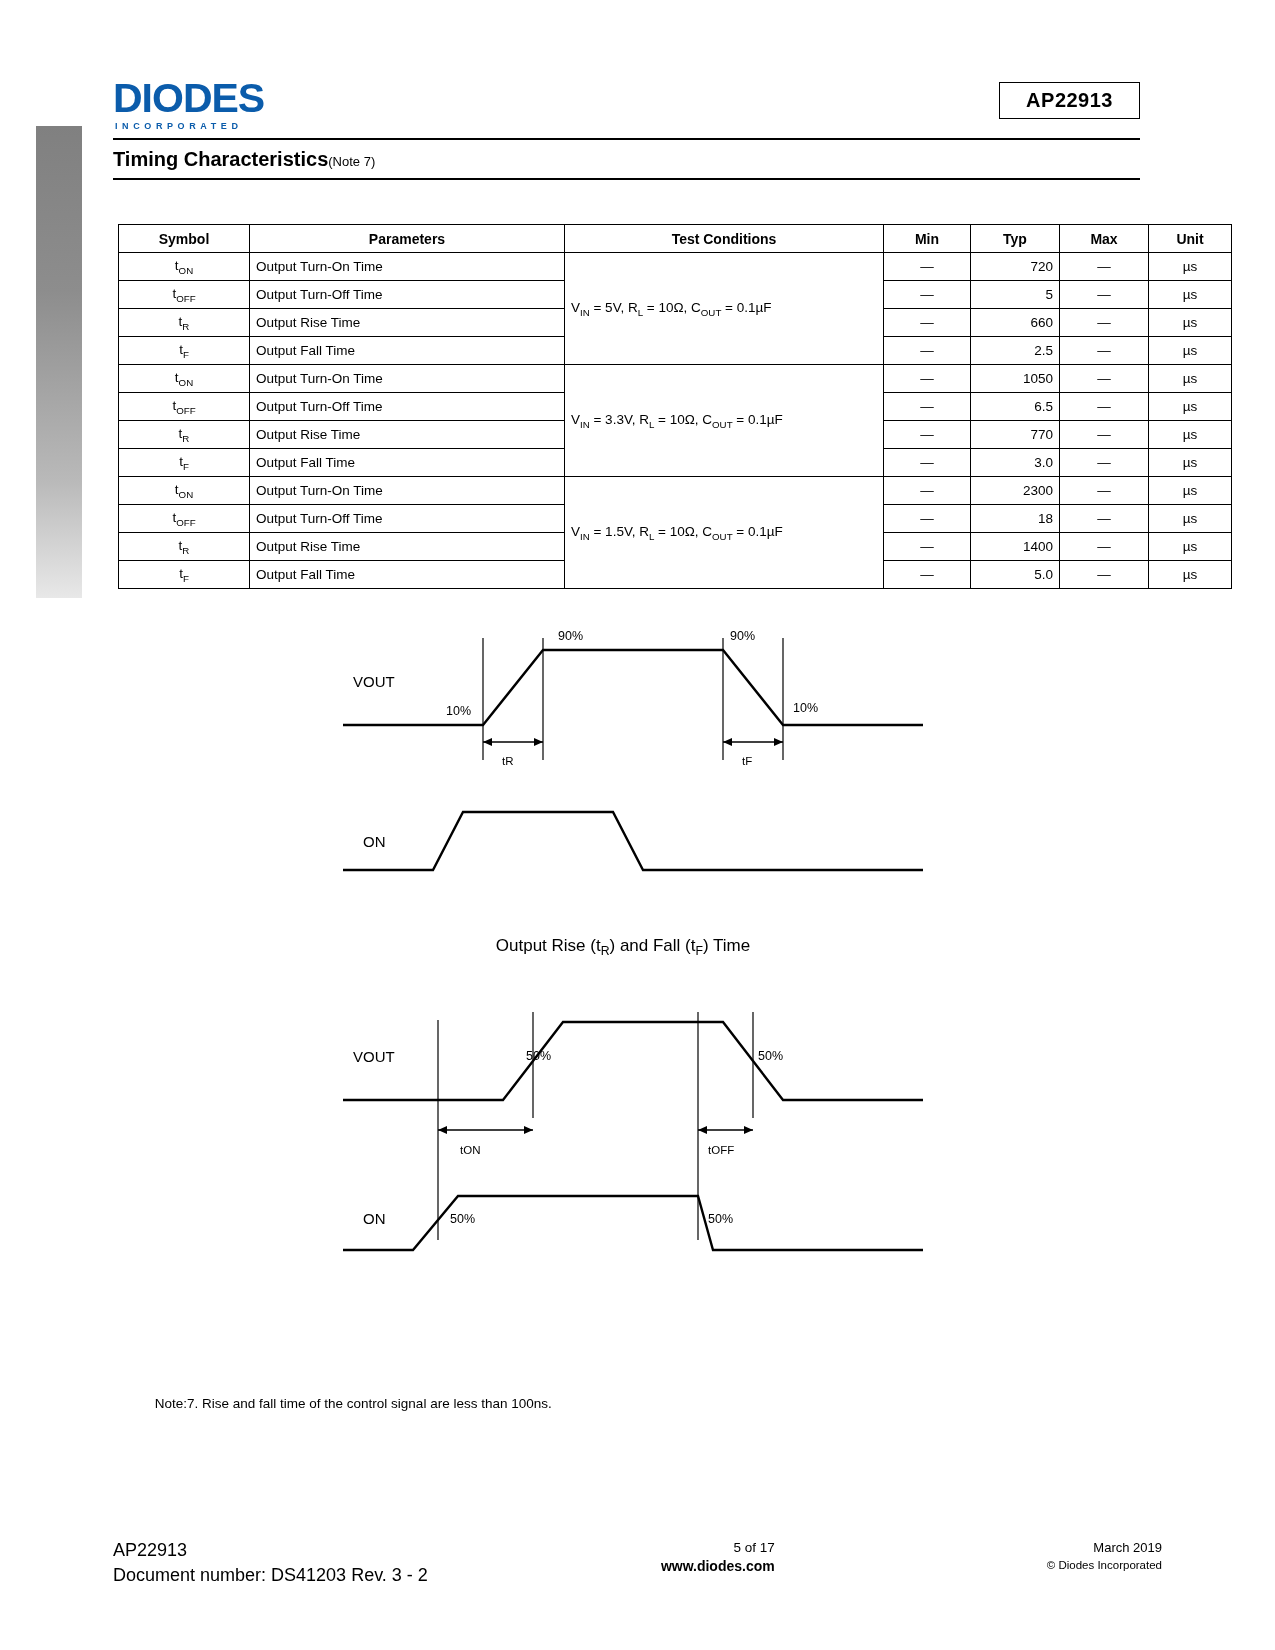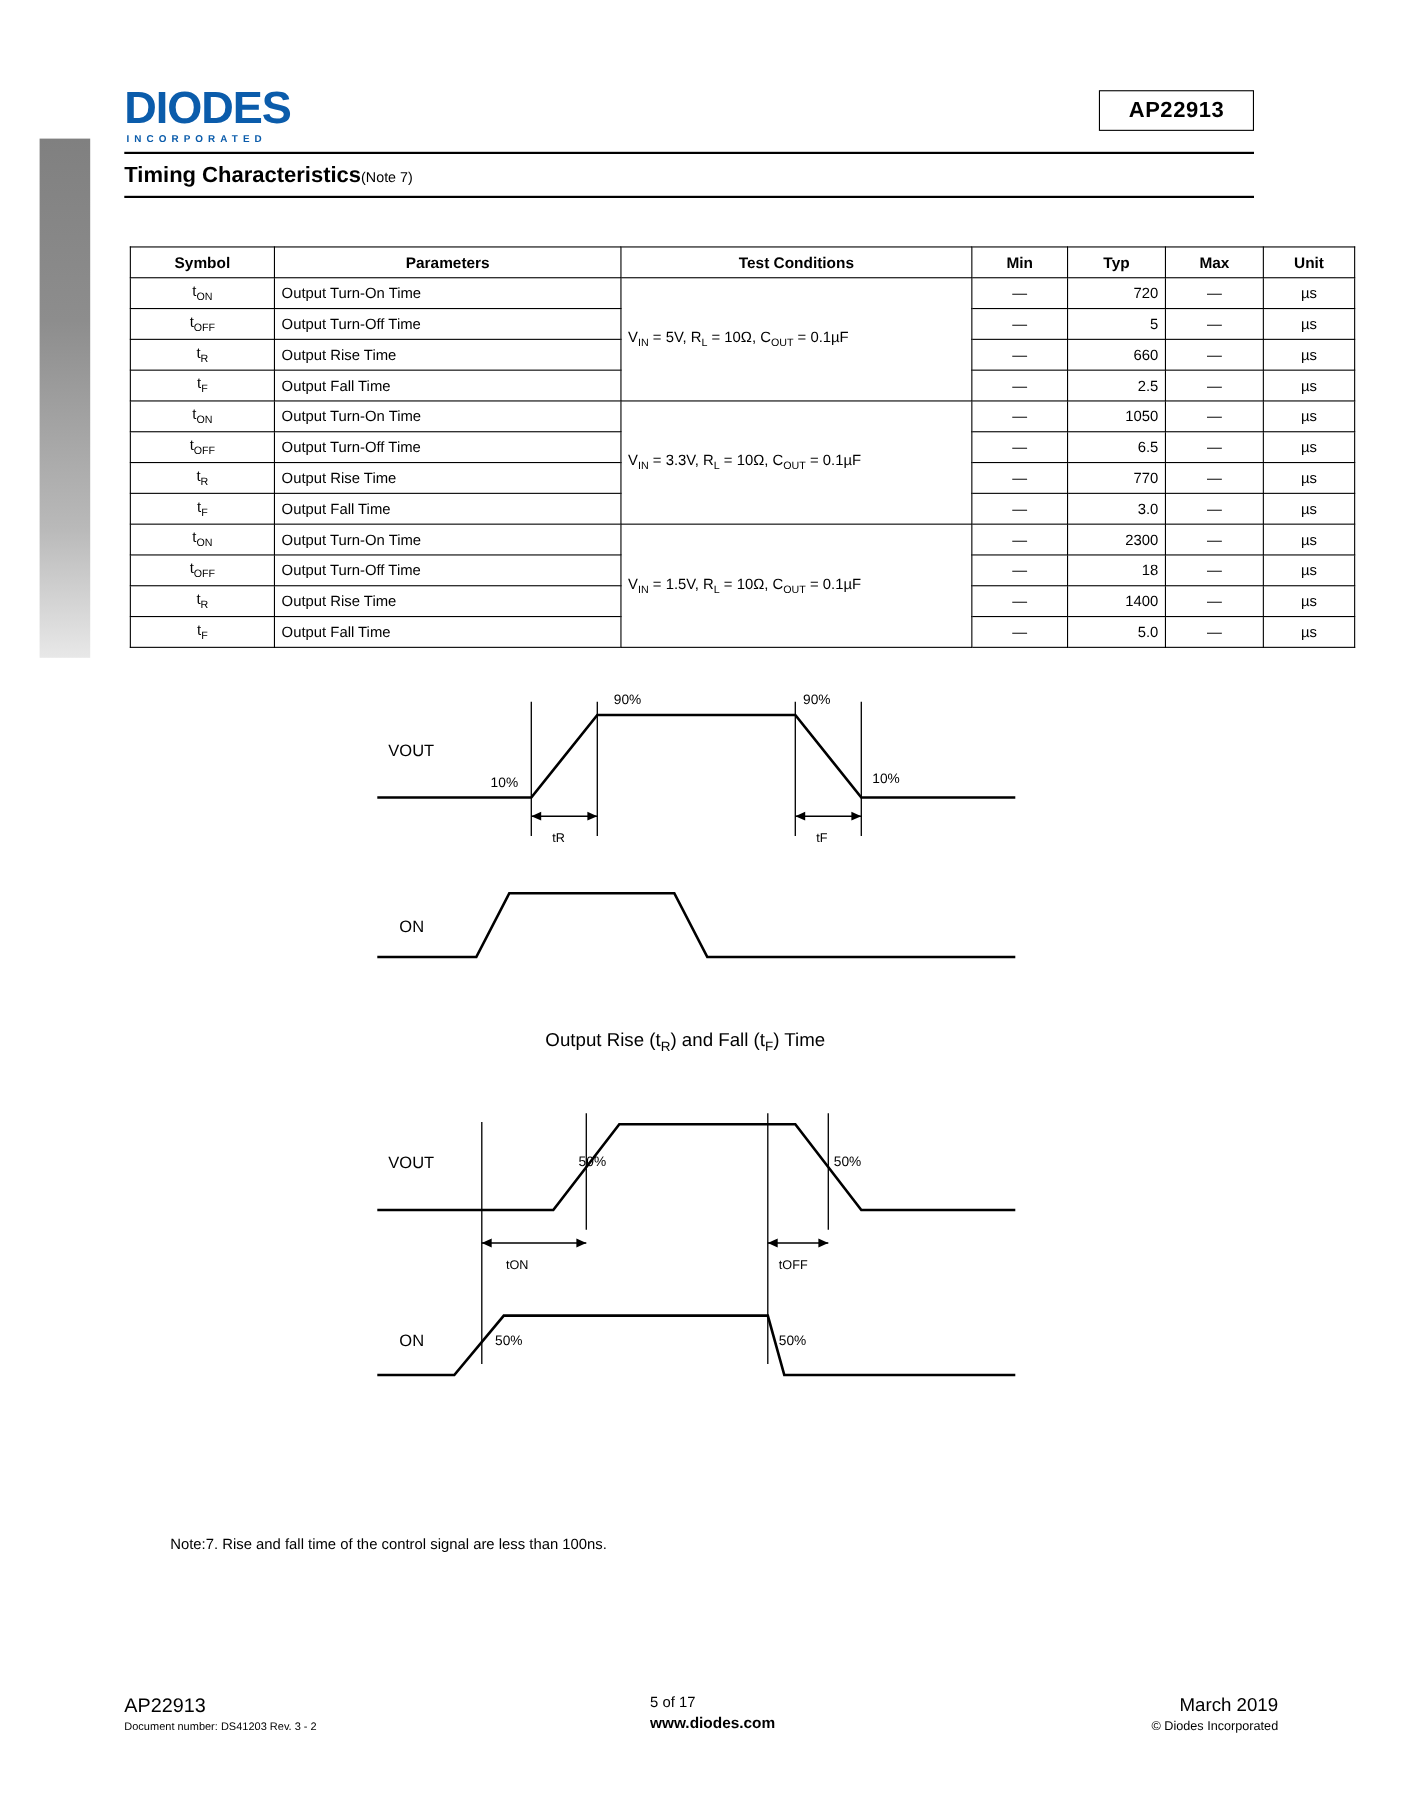--- a/index.html
+++ b/index.html
@@ -172,26 +172,26 @@
     right: 113px;
     top: 1540px;
     font-size: 14px;
   }
   .footer-grid {
     display: flex;
     justify-content: space-between;
     align-items: flex-start;
   }
   .footer-left .part { font-size: 18px; }
-  .footer-left .doc { font-size: 10px; margin-top: 4px; }
-  .footer-center { text-align: left; }
+  .footer-left .doc { font-size: 18px; margin-top: 4px; }
+  .footer-center { text-align: right; }
   .footer-center .pg { font-size: 13.5px; }
   .footer-center .site { font-size: 14px; font-weight: bold; margin-top: 3px; }
   .footer-right { text-align: right; }
-  .footer-right .date { font-size: 17px; }
+  .footer-right .date { font-size: 13px; }
   .footer-right .copy { font-size: 11.5px; margin-top: 4px; padding-left: 39px; }
 </style>
 </head>
 <body>
 
 <div class="side-band"></div>
 <div class="side-band-text">NEW PRODUCT</div>
 
 <div class="logo">
   <div class="logo-wordmark">DIODES</div>

